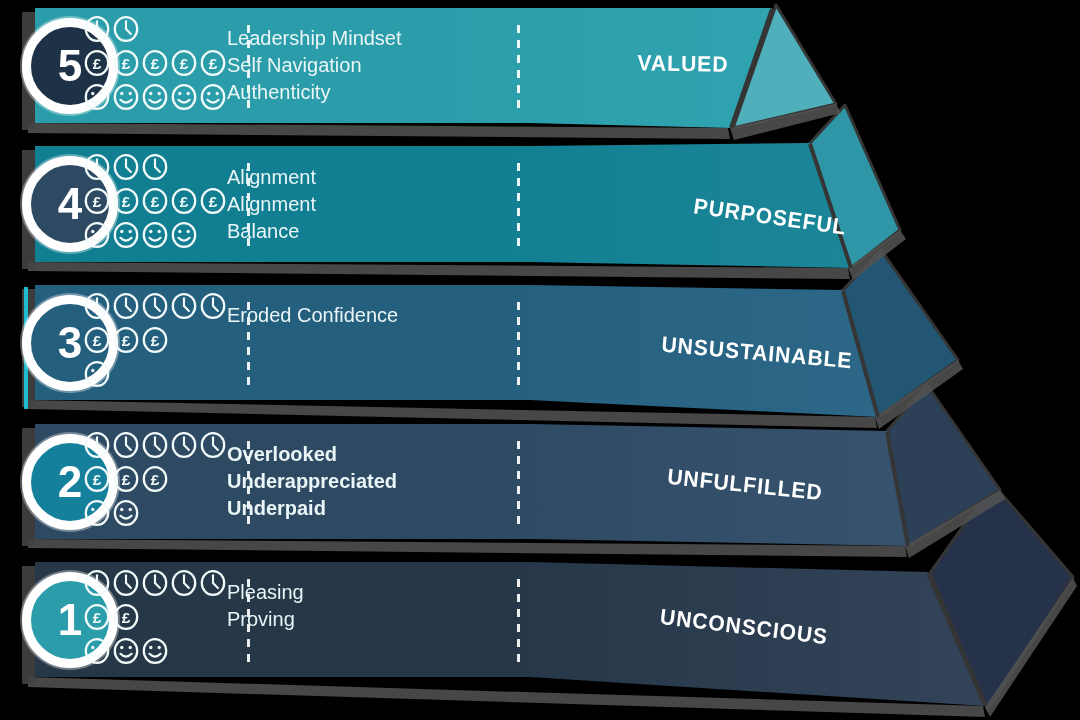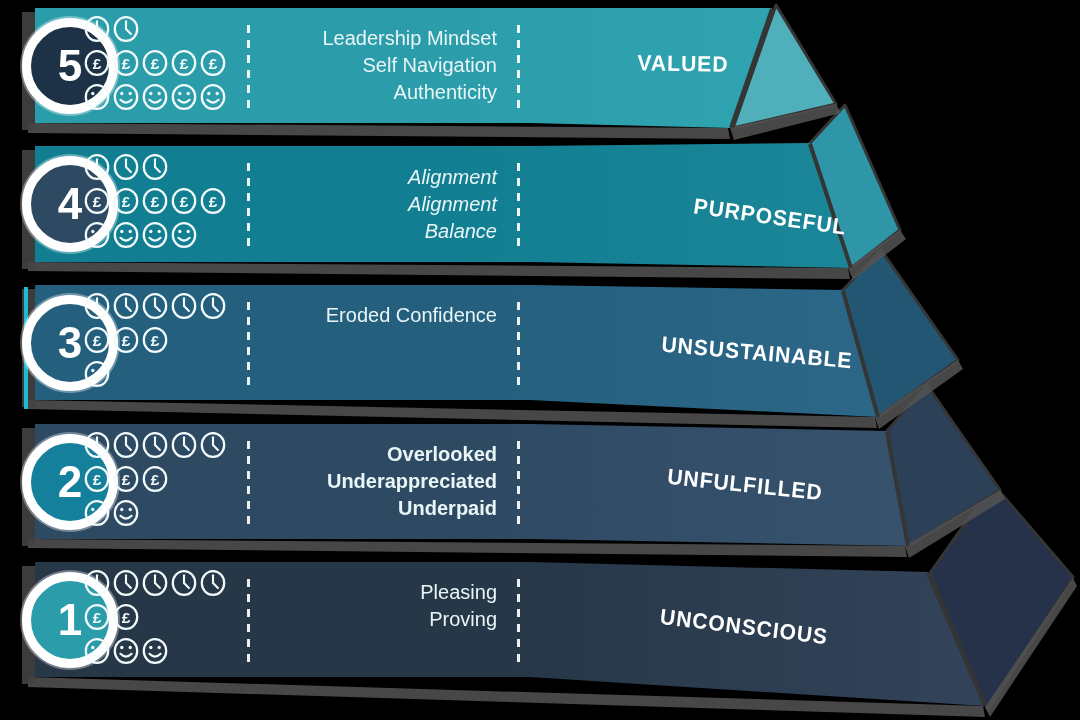--- a/index.html
+++ b/index.html
@@ -8,21 +8,21 @@
   .stage svg.pyr{position:absolute;left:0;top:0;}
   .badge{position:absolute;border-radius:50%;border:9px solid #fff;
          width:78px;height:78px;display:flex;align-items:center;justify-content:center;
          box-shadow:0 0 0 2px rgba(255,255,255,.35);}
   .badge .num{color:#fff;font-size:44px;font-weight:bold;line-height:1;}
   .iconrow{position:absolute;display:flex;gap:1px;}
   .icon{width:28px;height:30px;flex:0 0 auto;}
   .dash{position:absolute;width:3px;
         background:repeating-linear-gradient(to bottom,#fff 0 8px,transparent 8px 15px);
         opacity:.92;}
-  .rowtext{position:absolute;text-align:right;color:#E9F5F6;font-size:20px;line-height:27px;}
+  .rowtext{position:absolute;text-align:left;color:#E9F5F6;font-size:20px;line-height:27px;}
   .pyr-label{position:absolute;color:#fff;font-weight:bold;font-size:22px;letter-spacing:1px;
              white-space:nowrap;transform-origin:center;}
 </style>
 </head>
 <body>
 
 <div class="stage">
   <svg class="pyr" width="1080" height="720" viewBox="0 0 1080 720">
       <defs>
         <linearGradient id="grad0" x1="0" y1="0" x2="1" y2="0">
@@ -224,21 +224,21 @@
         </svg>
         <svg viewBox="0 0 40 42" class="icon">
           <ellipse cx="20" cy="21" rx="16" ry="17" fill="none" stroke="#F2FAFA" stroke-width="3.2"></ellipse>
           <circle cx="14" cy="16" r="2.4" fill="#F2FAFA"></circle>
           <circle cx="26" cy="16" r="2.4" fill="#F2FAFA"></circle>
           <path d="M12 25 Q20 33 28 25" fill="none" stroke="#F2FAFA" stroke-width="3" stroke-linecap="round"></path>
         </svg>
       </div>
       <div class="dash" style="left: 247px; top: 163px; height: 84px;"></div>
       <div class="dash" style="left: 517px; top: 163px; height: 84px;"></div>
-      <div class="rowtext" style="right: 583px; top: 164px; width: 270px; font-style: italic;">
+      <div class="rowtext" style="right: 583px; top: 164px; width: 270px;">
         <div>Alignment</div>
         <div>Alignment</div>
         <div>Balance</div>
       </div>
       <div class="pyr-label" style="left: 770px; top: 217px; transform: translate(-50%, -50%) rotate(8deg) scaleX(0.96);">PURPOSEFUL</div>
       <div class="badge" style="left: 22px; top: 294.5px; background: rgb(36, 95, 126);">
         <span class="num">3</span>
       </div>
       <div class="iconrow" style="left: 83px; top: 291px;">
         <svg viewBox="0 0 40 42" class="icon">

